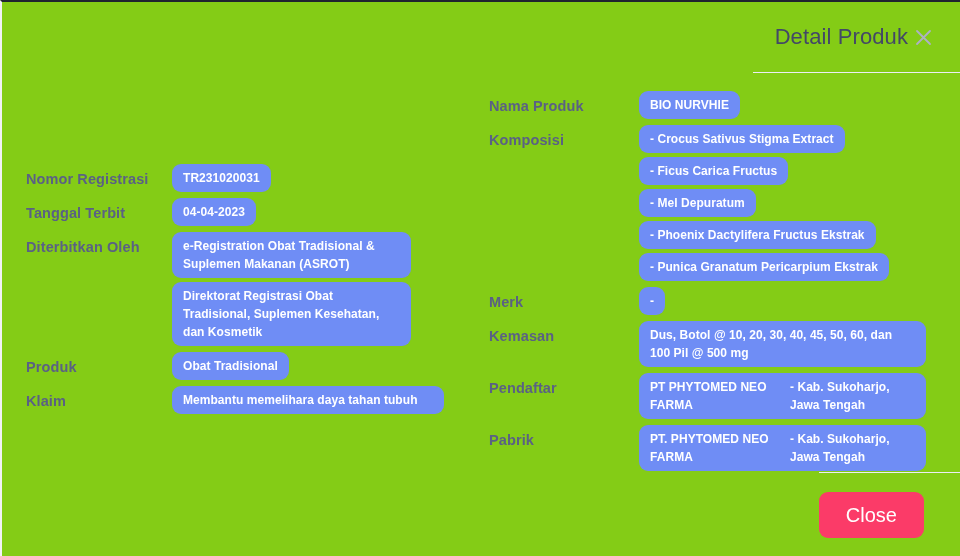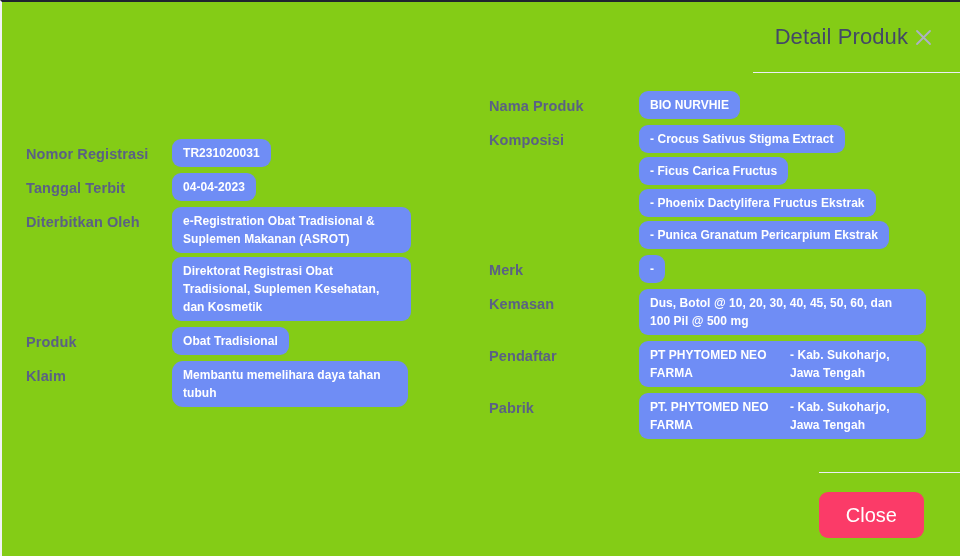--- a/index.html
+++ b/index.html
@@ -71,21 +71,21 @@
     padding-top: 18px;
   }
   .col {
     width: 50%;
     box-sizing: border-box;
   }
   .col-left  { padding-left: 24px; padding-right: 8px; }
   .col-right { padding-left: 8px;  padding-right: 34px; }
 
   
-  .col-left .rows { margin-top: 48px; }
+  .col-left .rows { margin-top: 73px; }
   .col-right .rows { margin-top: 0px; }
 
   .row {
     display: flex;
     align-items: flex-start;
     margin-bottom: 6px;
   }
   .row-label {
     flex: 0 0 auto;
     font-size: 14.5px;
@@ -115,21 +115,21 @@
     font-weight: bold;
     line-height: 18px;
     border-radius: 9px;
     padding: 5px 11px;
     box-sizing: border-box;
     letter-spacing: 0.05px;
     max-width: 100%;
   }
   .badge.wide   { width: 100%; }
   .badge.w-pub  { width: 239px; }
-  .badge.w-claim{ width: 236px; border-radius: 11px; }
+  .badge.w-claim{ width: 272px; }
 
   
   .badge.split {
     width: 100%;
     display: flex;
     gap: 0;
   }
   .badge.split .sp-left  { flex: 0 0 140px; }
   .badge.split .sp-right { flex: 1 1 auto; }
 
@@ -222,20 +222,21 @@
             <div class="row-values">
               <span class="badge">BIO NURVHIE</span>
             </div>
           </div>
 
           <div class="row">
             <div class="row-label">Komposisi</div>
             <div class="row-values">
               <span class="badge">- Crocus Sativus Stigma Extract</span>
               <span class="badge">- Ficus Carica Fructus</span>
+              <span class="badge">- Mel Depuratum</span>
               <span class="badge">- Phoenix Dactylifera Fructus Ekstrak</span>
               <span class="badge">- Punica Granatum Pericarpium Ekstrak</span>
             </div>
           </div>
 
           <div class="row">
             <div class="row-label">Merk</div>
             <div class="row-values">
               <span class="badge">-</span>
             </div>

